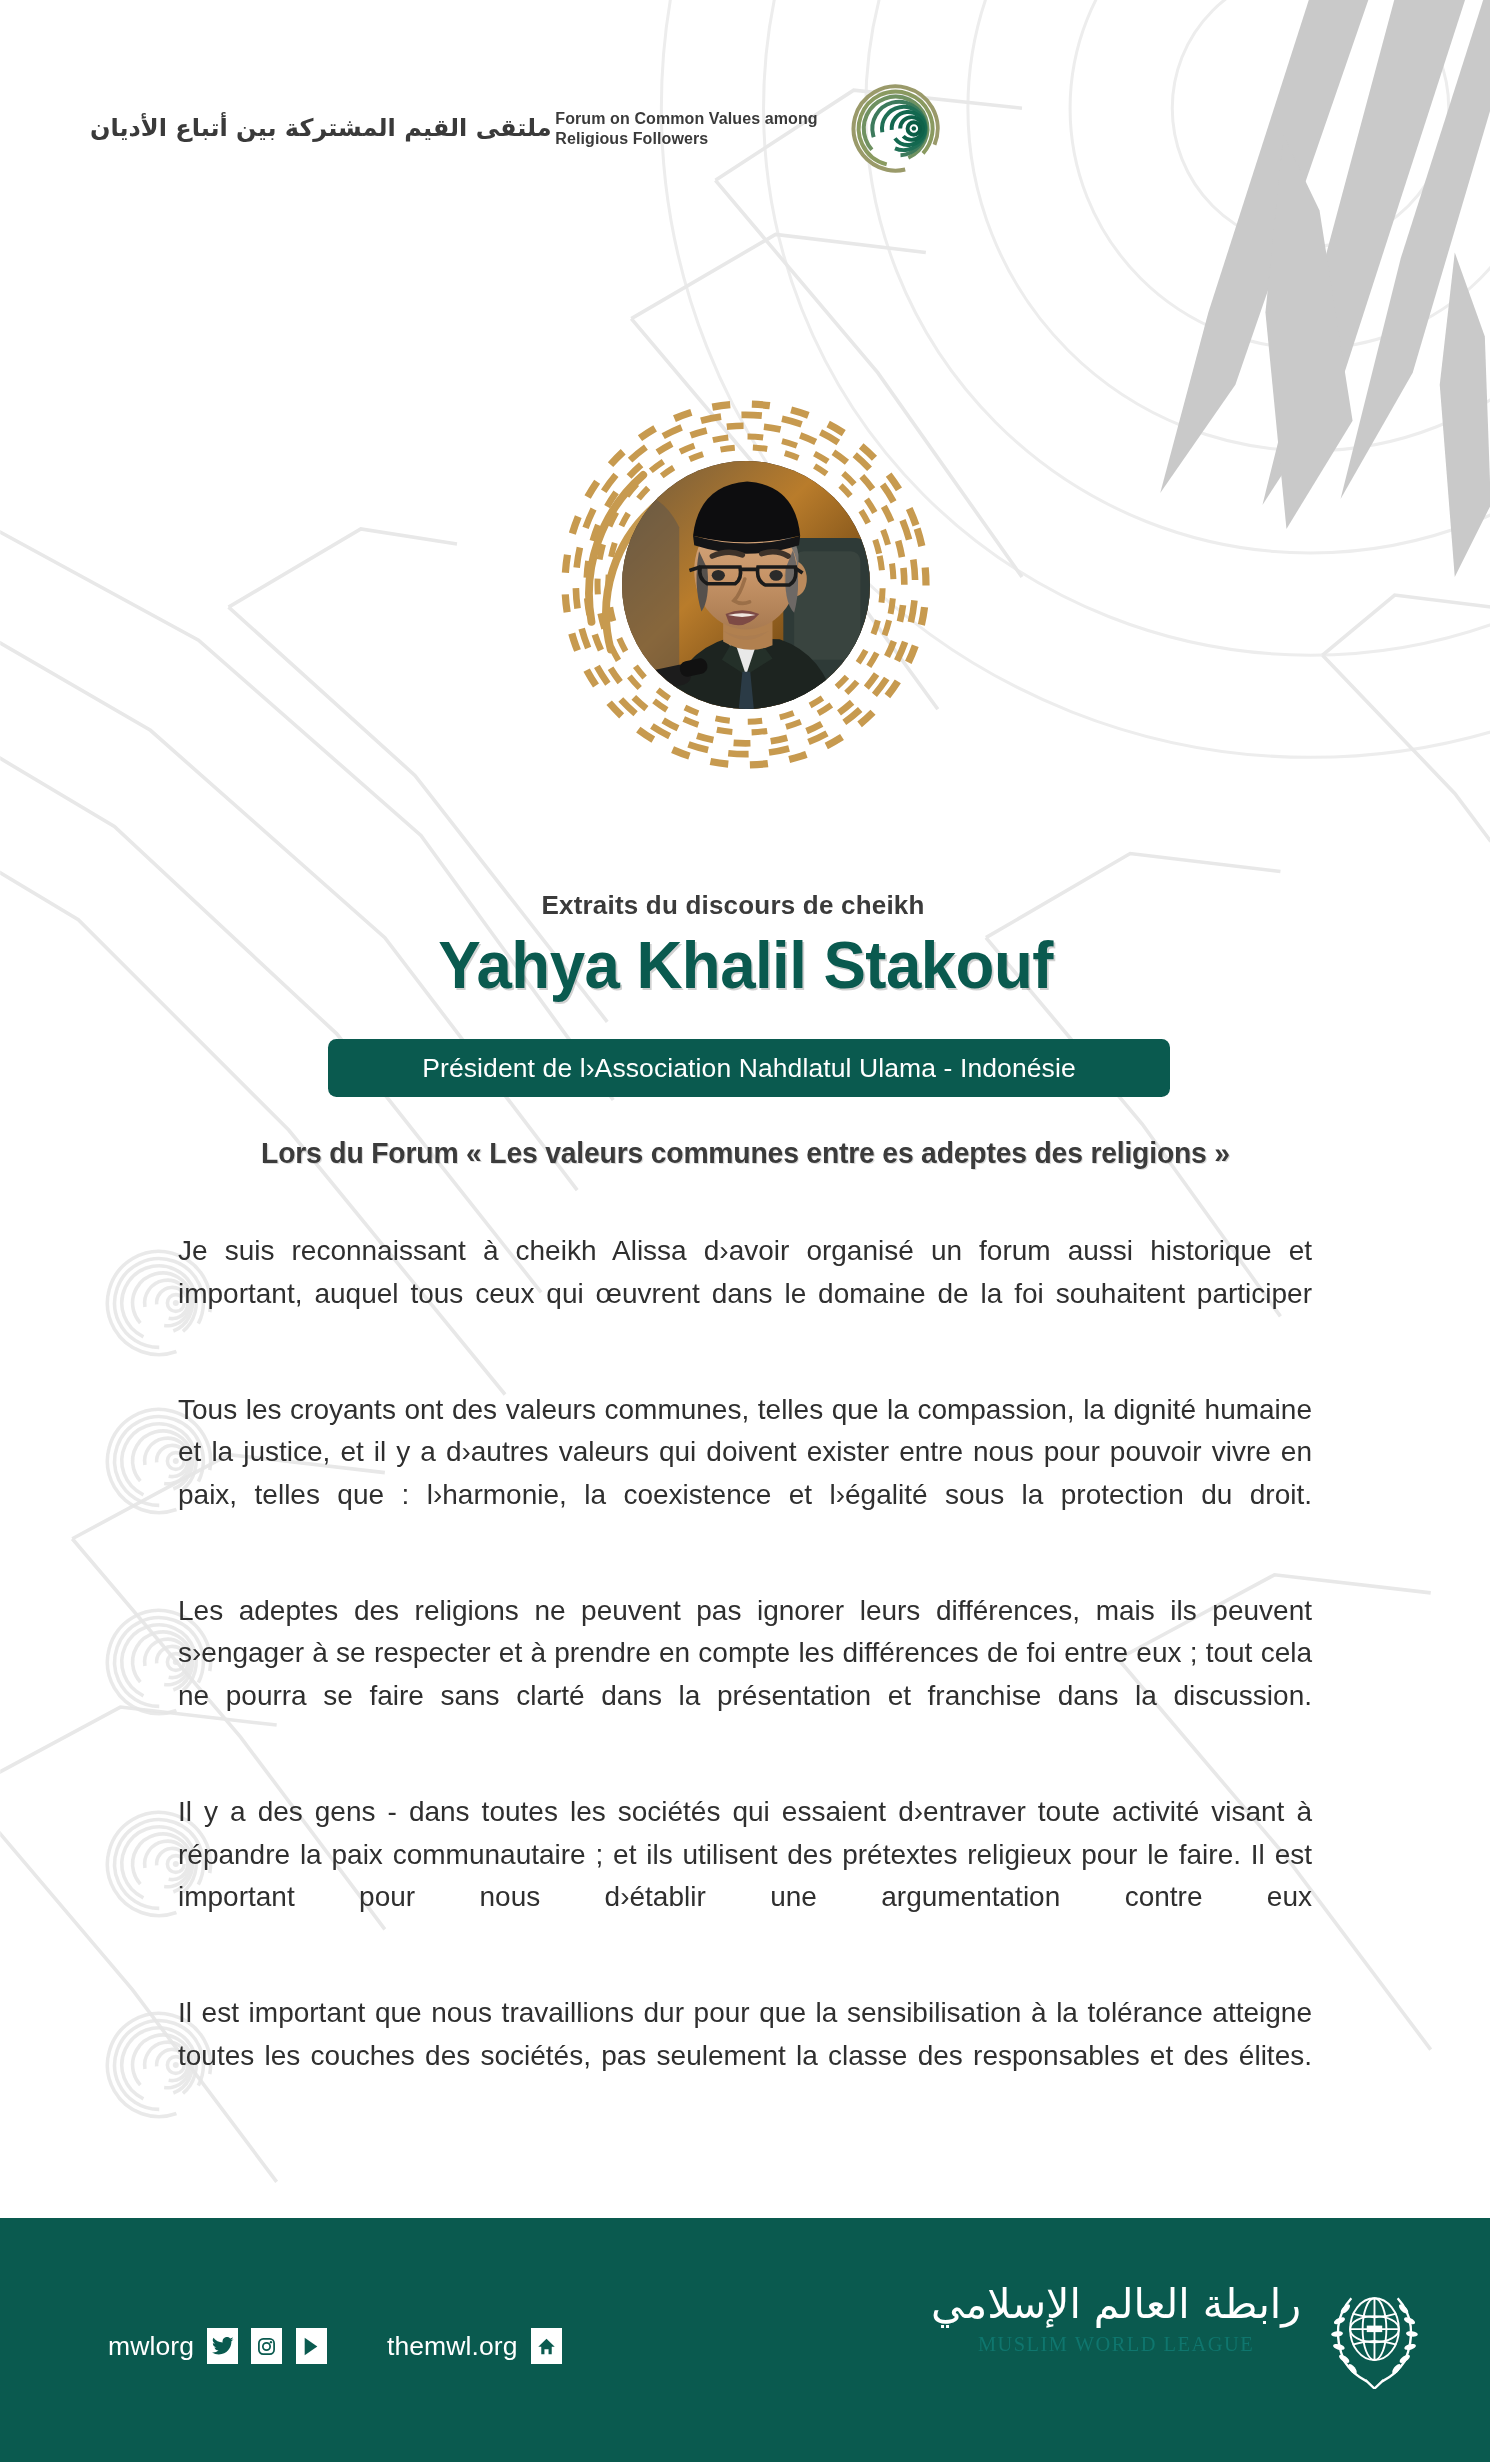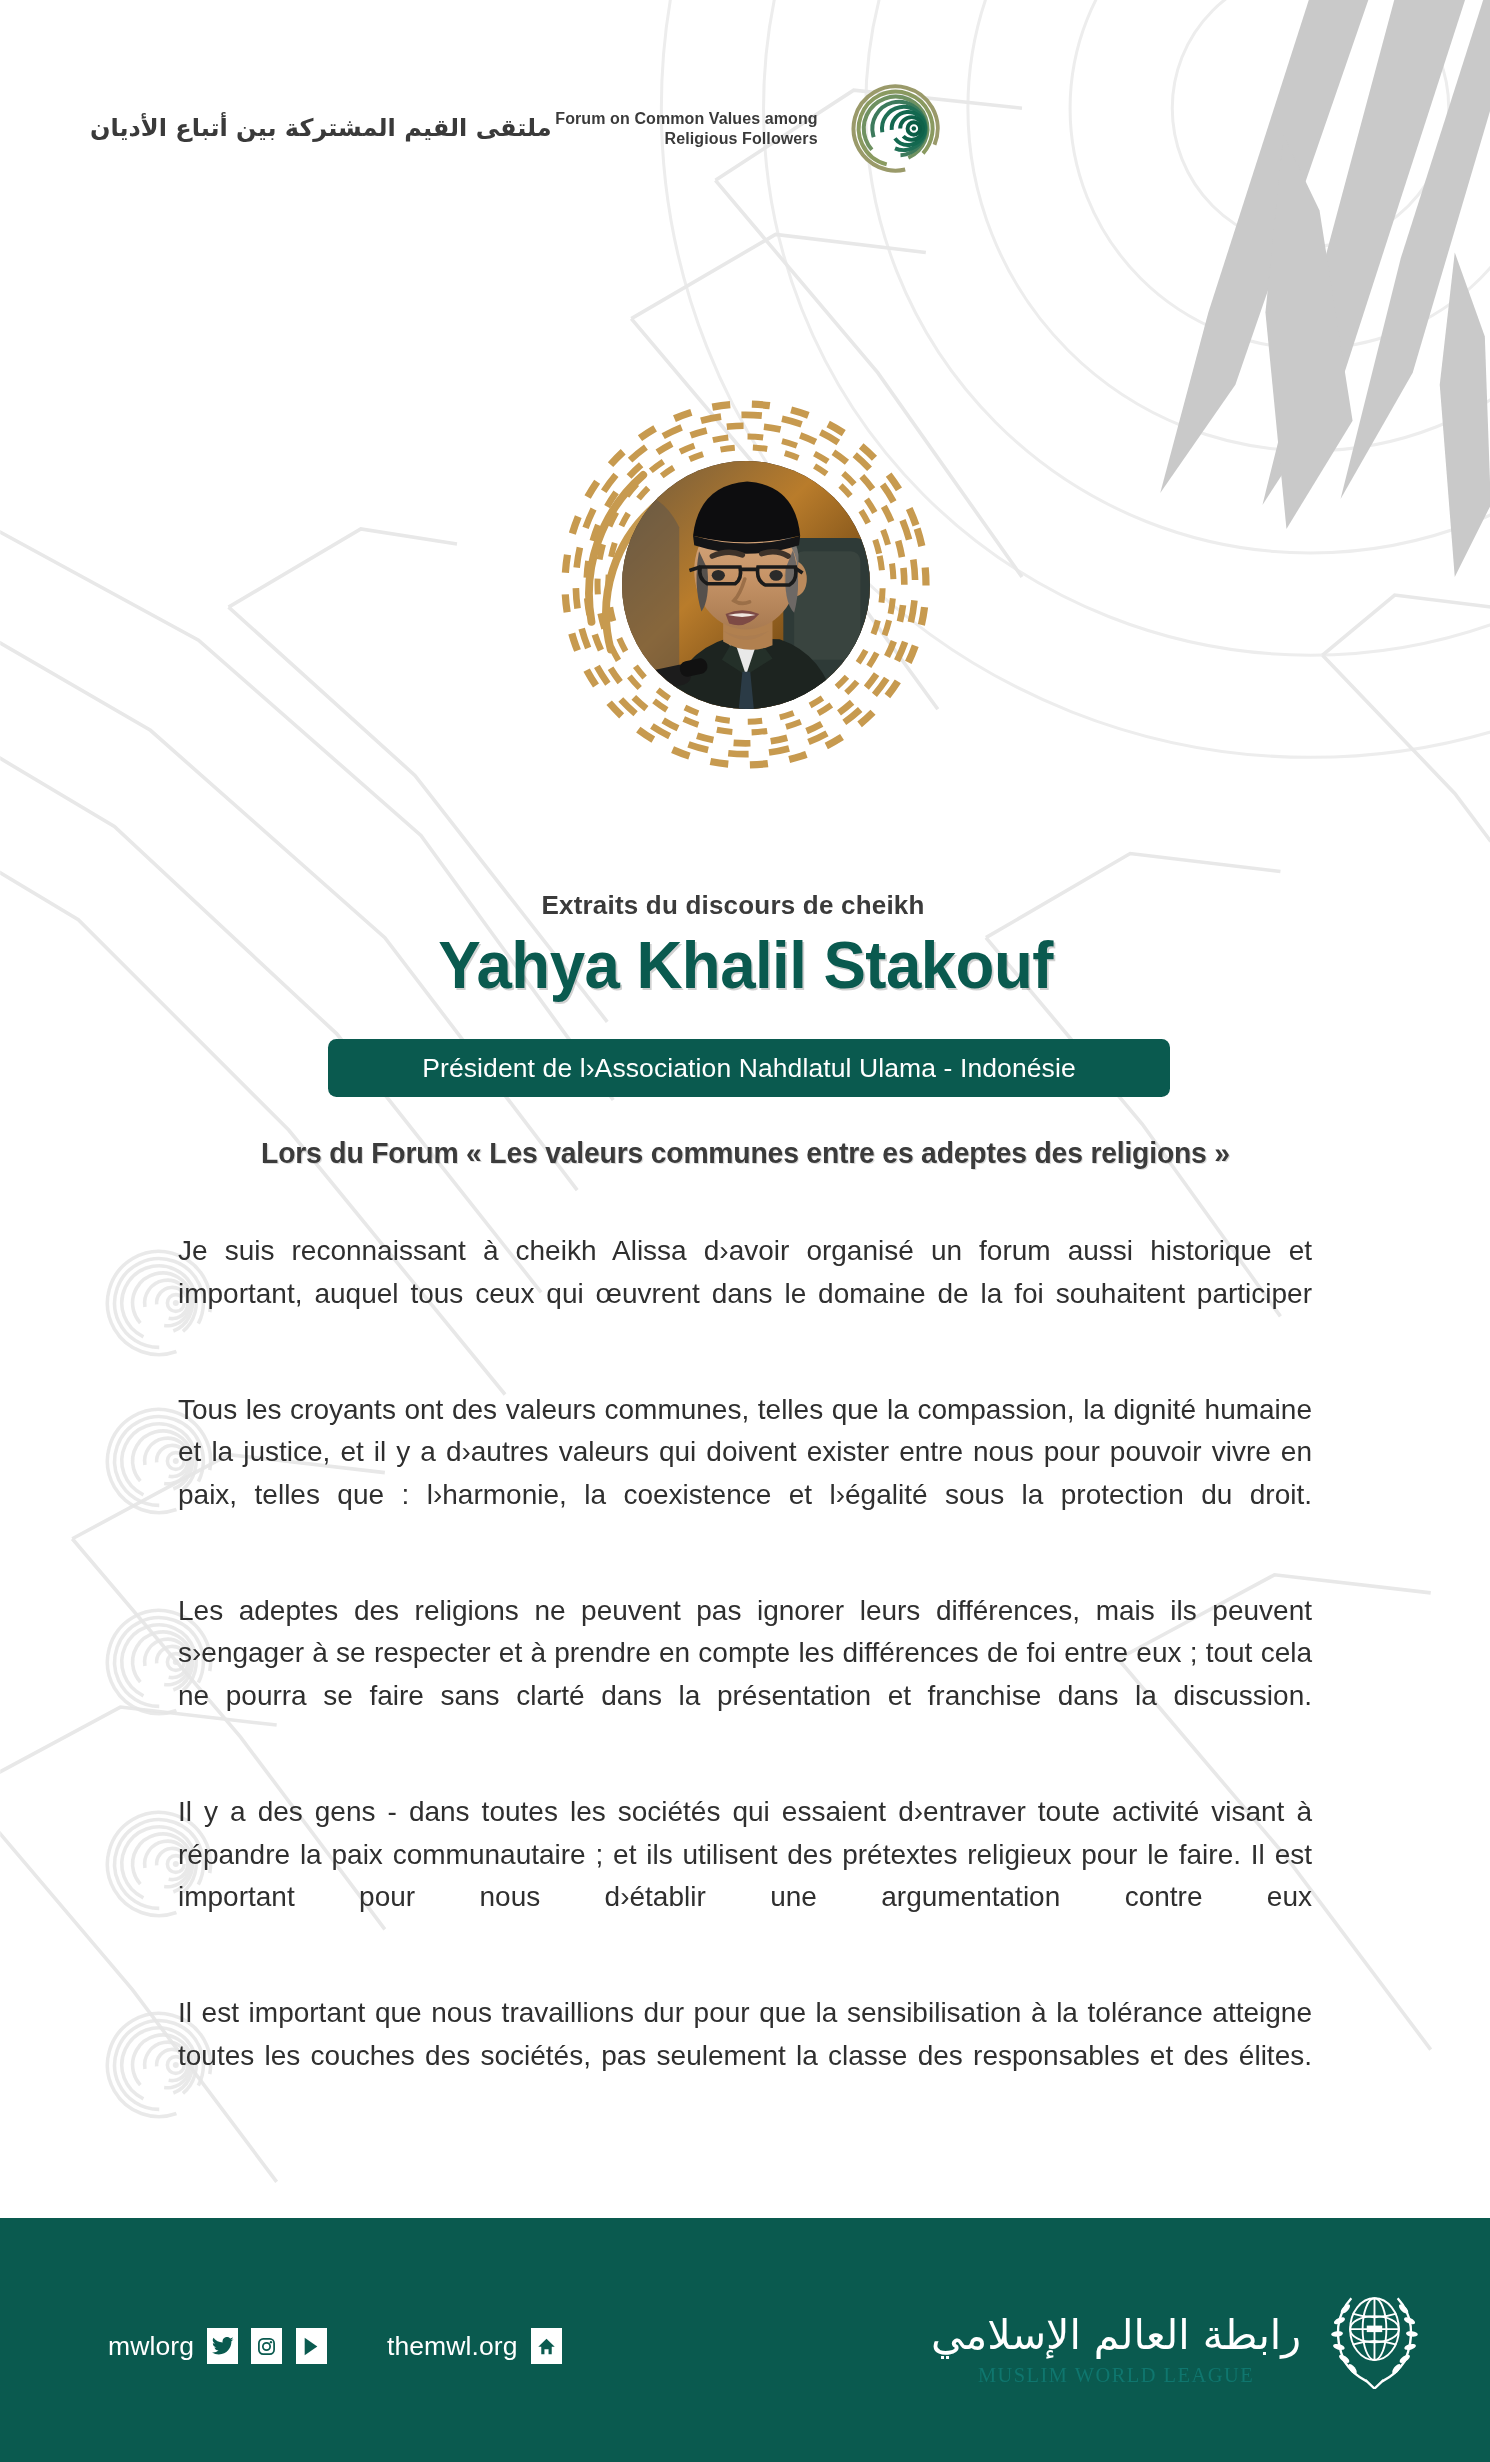--- a/index.html
+++ b/index.html
@@ -18,21 +18,21 @@
   
   .header{position:absolute;top:83px;left:90px;display:flex;align-items:center;gap:31px;z-index:5;}
   .hdr-text{display:flex;align-items:center;gap:3.6px;}
   .hdr-ar{
     font-family:"DejaVu Sans", sans-serif;
     font-size:24px;font-weight:700;color:#3a3a3a;
     direction:rtl;line-height:1.1;white-space:nowrap;letter-spacing:0px;
   }
   .hdr-en{
     font-size:16px;font-weight:700;color:#3a3a3a;line-height:1.25;
-    text-align:right;letter-spacing:0.1px;
+    text-align:left;letter-spacing:0.1px;
   }
   .hdr-mark{width:91px;height:91px;flex:0 0 auto;}
 
   
   .portrait-wrap{position:absolute;left:559px;top:398px;width:373px;height:373px;z-index:4;}
   .portrait-wrap svg{position:absolute;inset:0;}
   .portrait{
     position:absolute;left:63px;top:63px;width:248px;height:248px;border-radius:50%;
     overflow:hidden;background:#2b2218;
   }
@@ -90,21 +90,21 @@
     position:absolute;left:108px;top:2328px;display:flex;align-items:center;gap:13.2px;z-index:7;
   }
   .social .lbl{color:#fff;font-size:26.5px;line-height:1;font-weight:400;letter-spacing:0.1px;}
   .social .chip{
     width:31px;height:36px;background:#fff;display:flex;align-items:center;justify-content:center;
   }
   .social .chip svg{display:block;}
   .social .gap{width:34px;}
 
   .mwl{
-    position:absolute;right:66px;top:2284px;display:flex;align-items:flex-end;gap:23px;z-index:7;
+    position:absolute;right:66px;top:2284px;display:flex;align-items:flex-start;gap:23px;z-index:7;
   }
   .mwl-txt{display:flex;flex-direction:column;align-items:center;gap:8.4px;}
   .mwl-ar{
     font-family:"DejaVu Sans", sans-serif;
     font-size:41px;color:#fff;direction:rtl;line-height:1;white-space:nowrap;
   }
   .mwl-en{
     font-family:"Liberation Serif", serif;
     font-size:20.4px;color:#0f766e;letter-spacing:1.5px;font-weight:400;white-space:nowrap;
   }

